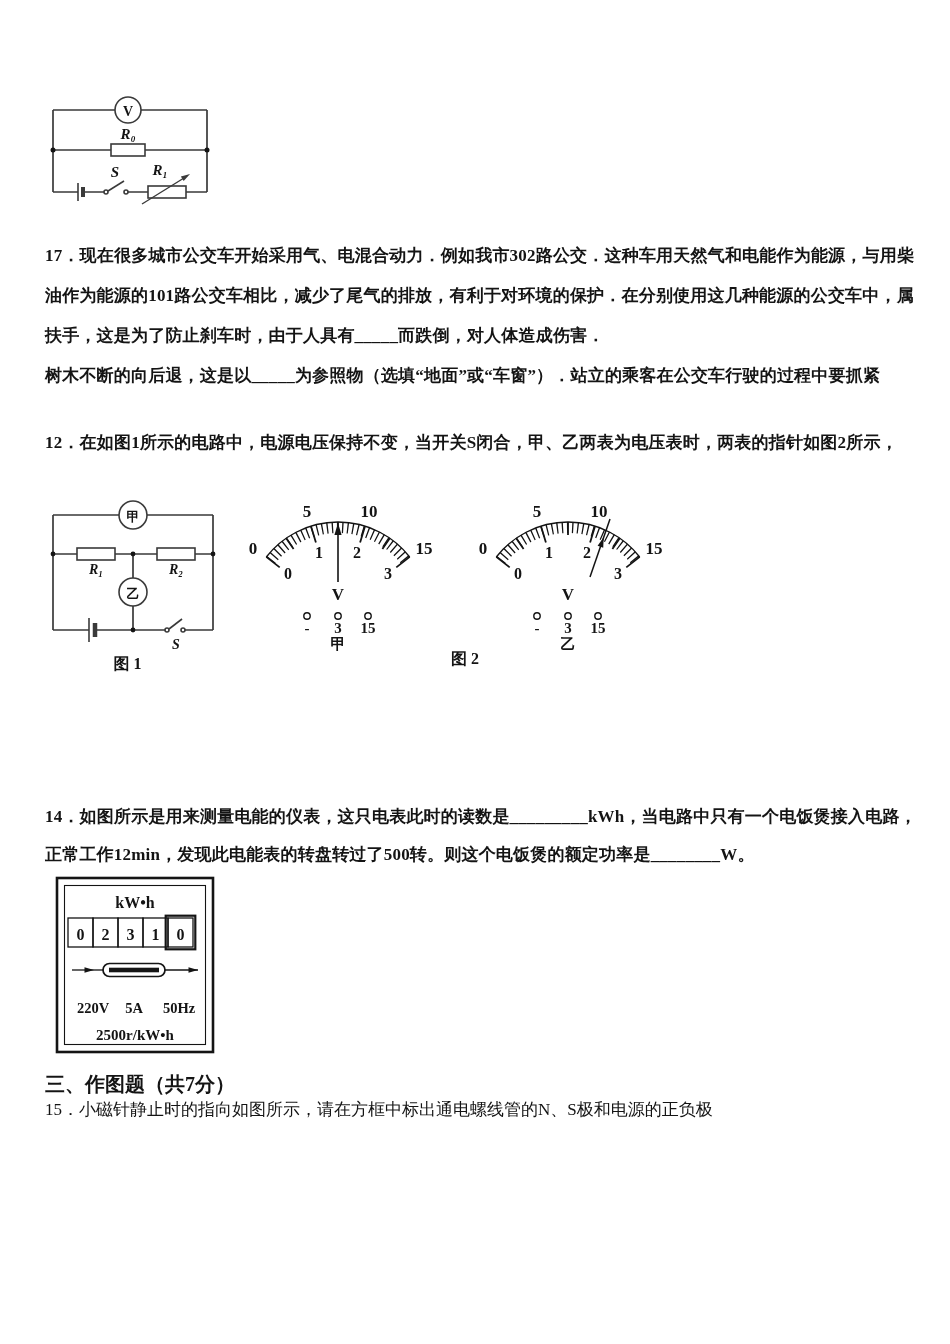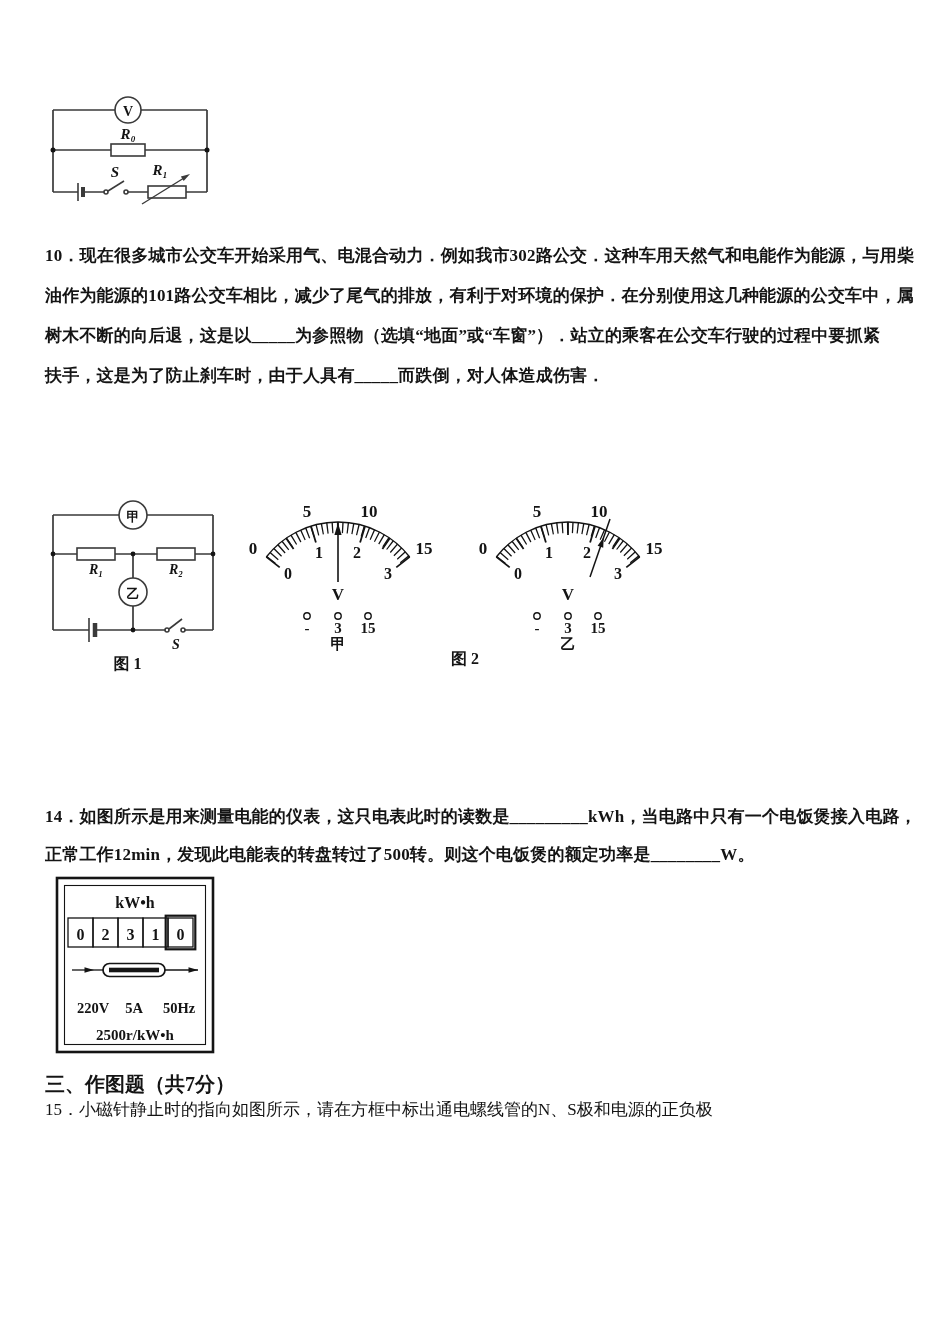--- a/index.html
+++ b/index.html
@@ -48,27 +48,28 @@
     <text x="67" y="81" font-size="15" font-style="italic" font-weight="bold" text-anchor="middle">S</text>
     <g>
       <rect class="comp" x="100" y="90" width="38" height="12"></rect>
       <line x1="94" y1="108" x2="136" y2="82" stroke="#3a3a3a" stroke-width="1.4"></line>
       <polygon points="142,78 132.9,80.5 135.7,84.9" fill="#3a3a3a"></polygon>
     </g>
     <text x="112" y="79" font-size="15" font-style="italic" font-weight="bold" text-anchor="middle">R₁</text>
   </svg>
 
   <div class="para lh40" style="top:236px">
-    <div class="line">10．现在很多城市公交车开始采用气、电混合动力．例如我市302路公交．这种车用天然气和电能作为能源，与用柴</div>
+    <div class="line">17．现在很多城市公交车开始采用气、电混合动力．例如我市302路公交．这种车用天然气和电能作为能源，与用柴</div>
     <div class="line">油作为能源的101路公交车相比，减少了尾气的排放，有利于对环境的保护．在分别使用这几种能源的公交车中，属</div>
+    <div class="line">扶手，这是为了防止刹车时，由于人具有_____而跌倒，对人体造成伤害．</div>
     <div class="line">树木不断的向后退，这是以_____为参照物（选填“地面”或“车窗”）．站立的乘客在公交车行驶的过程中要抓紧</div>
-    <div class="line">扶手，这是为了防止刹车时，由于人具有_____而跌倒，对人体造成伤害．</div>
   </div>
 
   <div class="para lh37" style="top:424px">
+    <div class="line">12．在如图1所示的电路中，电源电压保持不变，当开关S闭合，甲、乙两表为电压表时，两表的指针如图2所示，</div>
   </div>
 
   <svg class="fig" style="left:45px;top:498px" width="190" height="158" viewBox="0 0 190 156">
     <g>
       <path class="wire" d="M8,16 H74 M102,16 H168 M8,16 V131 M168,16 V131"></path>
       <path class="wire" d="M8,55 H32 M70,55 H112 M150,55 H168"></path>
       <path class="wire" d="M88,55 V79 M88,107 V131"></path>
       <path class="wire" d="M8,131 H44 M50,131 H120 M140,131 H168"></path>
     </g>
     <circle class="comp" cx="88" cy="16" r="14"></circle>

